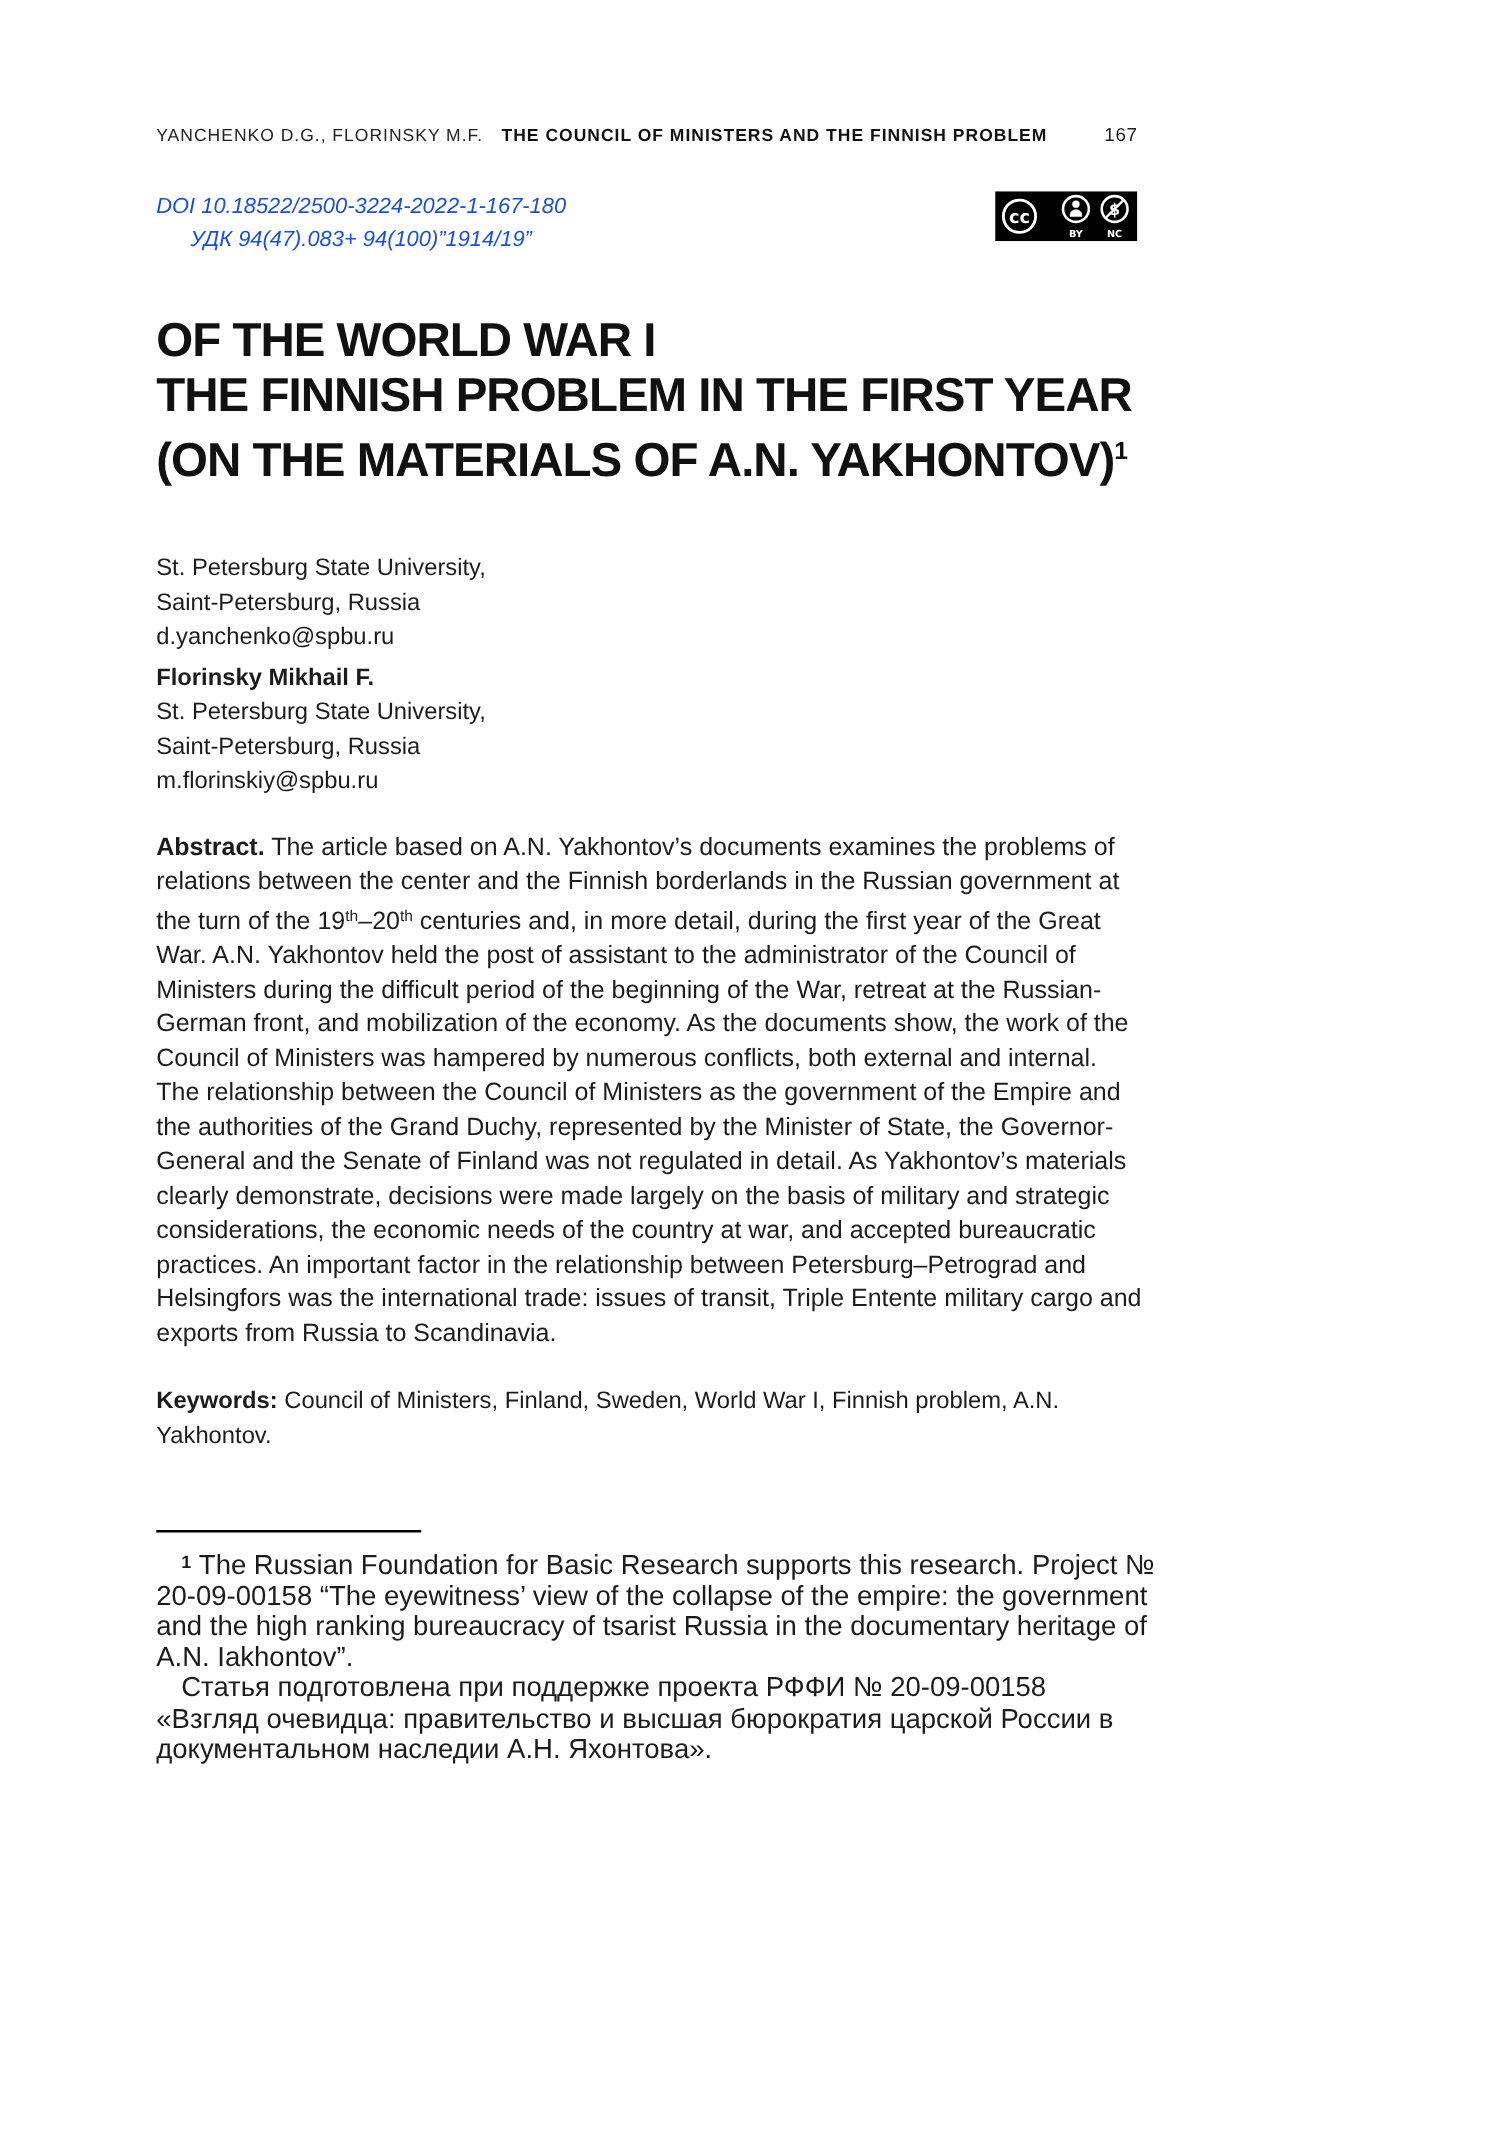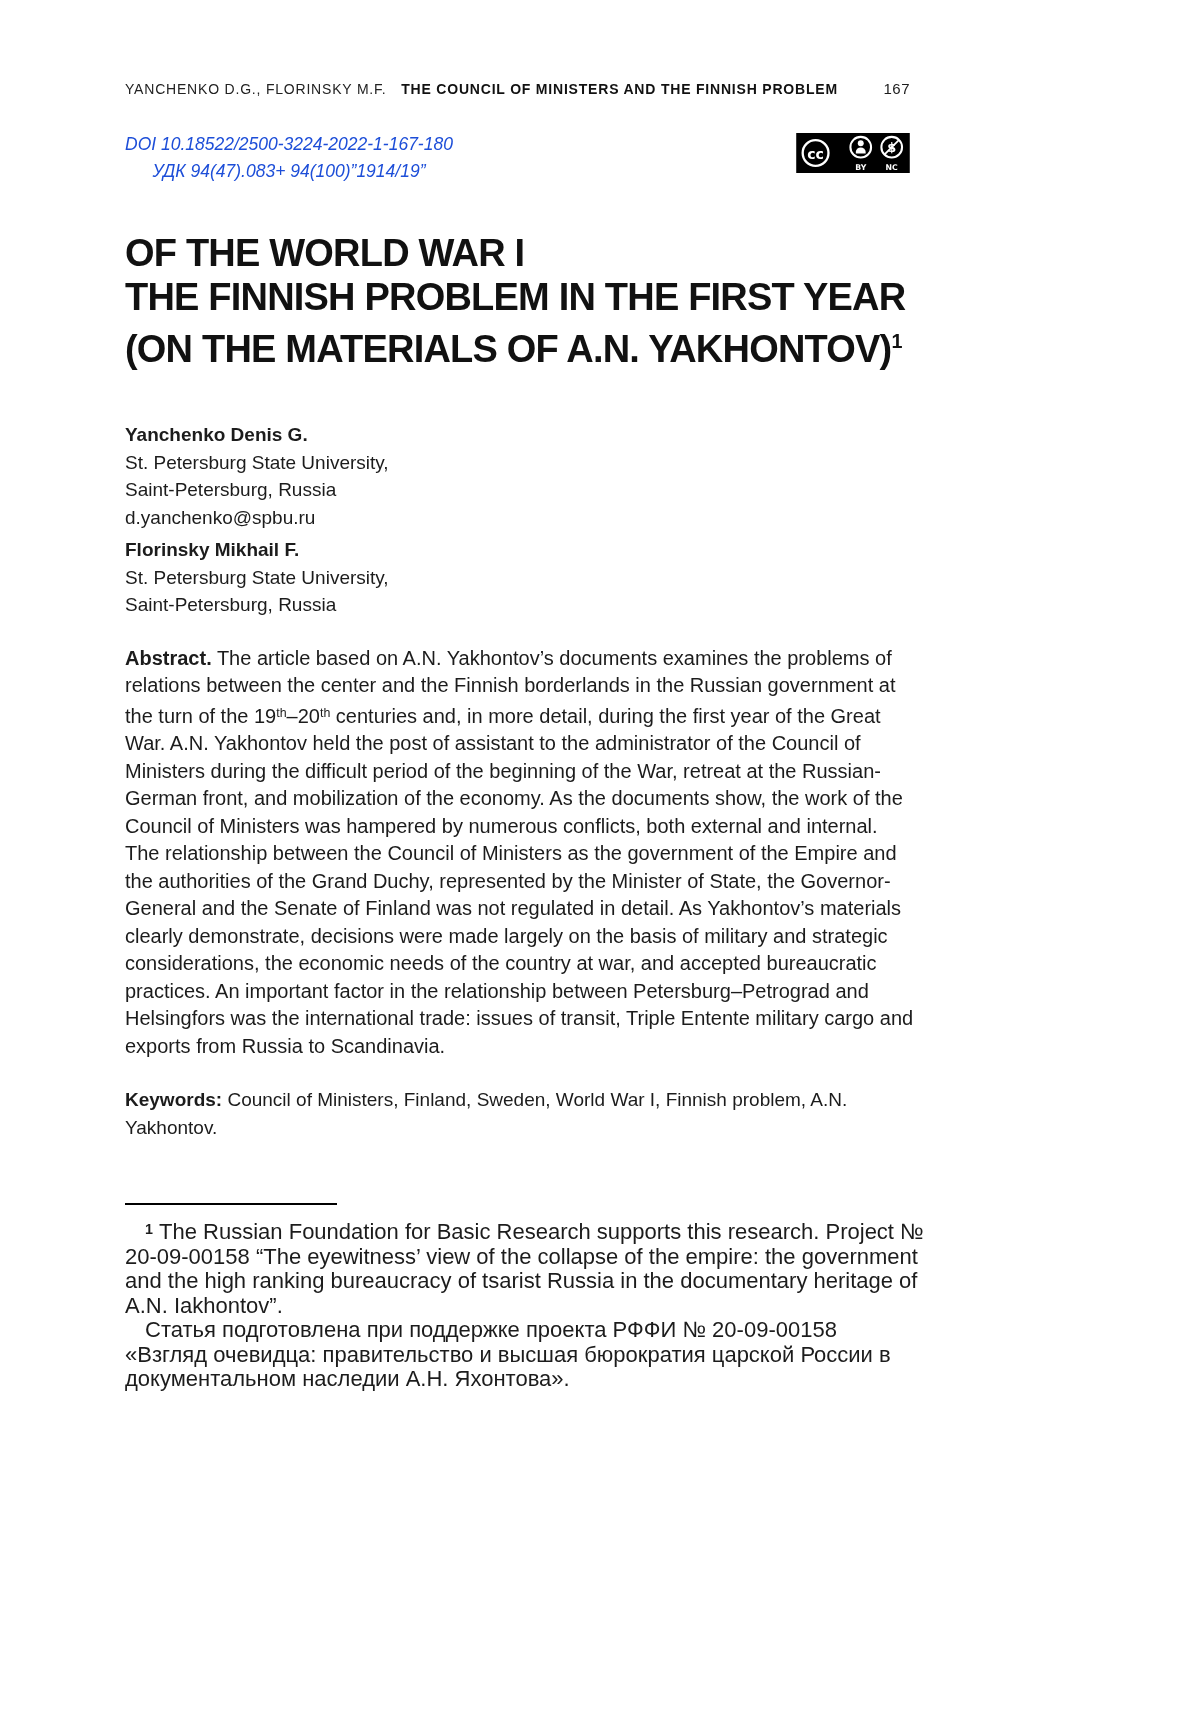--- a/index.html
+++ b/index.html
@@ -9,21 +9,21 @@
     height: 1714px;
     background: #ffffff;
     color: #1c1c1c;
     font-family: "Liberation Sans", sans-serif;
     overflow: hidden;
   }
   .page {
     position: relative;
     width: 1200px;
     height: 1714px;
-    padding: 80px 0 0 125px;
+    padding: 100px 0 0 125px;
   }
   .content { width: 785px; }
 
   
   .running-header {
     display: flex;
     justify-content: space-between;
     align-items: baseline;
     font-size: 14px;
     letter-spacing: 0.8px;
@@ -152,29 +152,29 @@
   </div>
 
   <h1 class="article-title">
     <div class="title-line">OF THE WORLD WAR I</div>
     <div class="title-line">THE FINNISH PROBLEM IN THE FIRST YEAR</div>
     <div class="title-line"><span>(ON THE MATERIALS OF A.N. YAKHONTOV)</span><sup>1</sup></div>
   </h1>
 
   <div class="authors content">
     <div class="author-block">
-      <div class="author-name">Yanchenko Denis G.</div>
       <div>St. Petersburg State University,</div>
       <div>Saint-Petersburg, Russia</div>
       <div>d.yanchenko@spbu.ru</div>
     </div>
     <div class="author-block">
       <div class="author-name">Florinsky Mikhail F.</div>
       <div>St. Petersburg State University,</div>
       <div>Saint-Petersburg, Russia</div>
+      <div>m.florinskiy@spbu.ru</div>
     </div>
   </div>
 
   <p class="abstract"><b>Abstract.</b> <span>The article based on A.N. Yakhontov’s documents examines the problems of relations between the center and the Finnish borderlands in the Russian government at the turn of the 19<sup>th</sup>–20<sup>th</sup> centuries and, in more detail, during the first year of the Great War. A.N. Yakhontov held the post of assistant to the administrator of the Council of Ministers during the difficult period of the beginning of the War, retreat at the Russian-German front, and mobilization of the economy. As the documents show, the work of the Council of Ministers was hampered by numerous conflicts, both external and internal. The relationship between the Council of Ministers as the government of the Empire and the authorities of the Grand Duchy, represented by the Minister of State, the Governor-General and the Senate of Finland was not regulated in detail. As Yakhontov’s materials clearly demonstrate, decisions were made largely on the basis of military and strategic considerations, the economic needs of the country at war, and accepted bureaucratic practices. An important factor in the relationship between Petersburg–Petrograd and Helsingfors was the international trade: issues of transit, Triple Entente military cargo and exports from Russia to Scandinavia.</span></p>
 
   <p class="keywords"><b>Keywords:</b> <span>Council of Ministers, Finland, Sweden, World War I, Finnish problem, A.N. Yakhontov.</span></p>
 
   <div class="footnote-area">
     <hr class="footnote-separator">
     <p class="footnote"><sup class="fn-marker">1</sup>&nbsp;<span>The Russian Foundation for Basic Research supports this research. Project № 20-09-00158 “The eyewitness’ view of the collapse of the empire: the government and the high ranking bureaucracy of tsarist Russia in the documentary heritage of A.N. Iakhontov”.</span></p>

